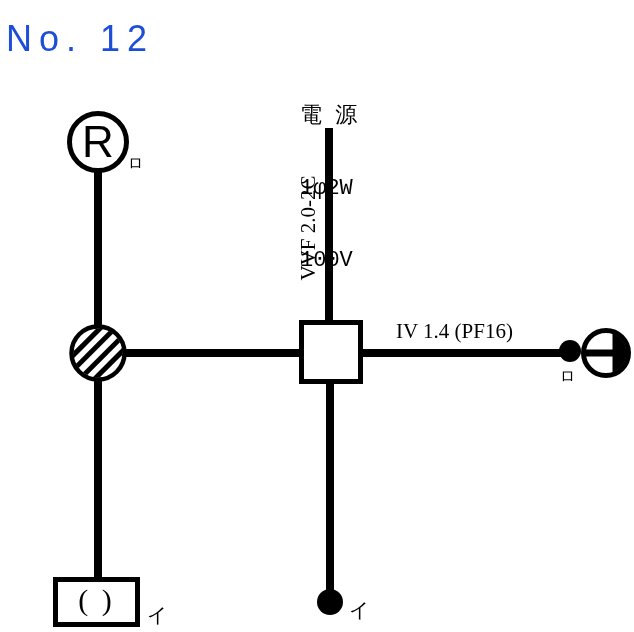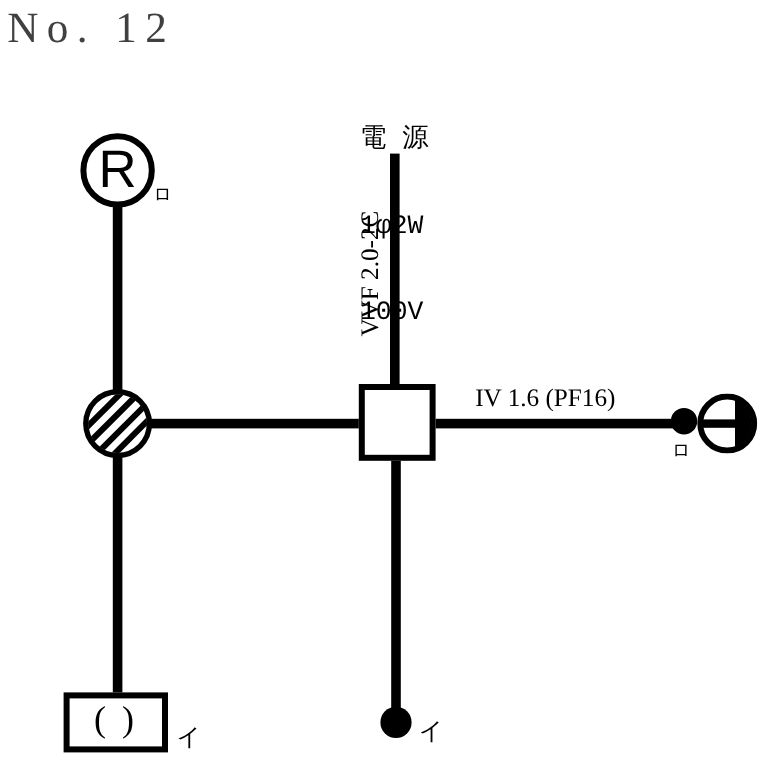--- a/index.html
+++ b/index.html
@@ -8,24 +8,24 @@
     background: #ffffff;
     font-family: "Liberation Serif", serif;
     color: #000000;
     position: relative;
     overflow: hidden;
   }
   .abs { position: absolute; }
 
   
   .title {
-    left: 6px; top: 2px;
-    font-family: Liberation Serif, serif;
+    left: 6px; top: 18px;
+    font-family: Liberation Sans, sans-serif;
     font-size: 36px; letter-spacing: 7px;
-    color: #404040;
+    color: #1d4ed8;
   }
 
   
   .source-block { left: 300px; top: 57px; font-size: 22px; line-height: 24px; white-space: pre; font-family: Liberation Mono, monospace; }
 
   
   .wire { background: #000; }
   .w-power  { left: 325px; top: 128px; width: 8px;  height: 194px; }
   .w-rdrop  { left: 94px;  top: 172px; width: 8px;  height: 156px; }
   .w-left   { left: 124px; top: 349px; width: 178px; height: 8px; }
@@ -94,21 +94,21 @@
 </div>
 
 <div class="abs wire w-power"></div>
 <div class="abs wire w-rdrop"></div>
 <div class="abs wire w-left"></div>
 <div class="abs wire w-right"></div>
 <div class="abs wire w-jdown"></div>
 <div class="abs wire w-bdown"></div>
 
 <div class="abs vvf-label">VVF 2.0-2C</div>
-<div class="abs iv-label">IV 1.6 (PF16)</div>
+<div class="abs iv-label">IV 1.4 (PF16)</div>
 
 <div class="abs outlet-box"></div>
 
 <div class="abs r-circle">
   <span>R</span>
 </div>
 <div class="abs circuit lbl-ro-top">ロ</div>
 
 <div class="abs joint-circle">
   <svg width="58" height="58" viewBox="0 0 58 58">

